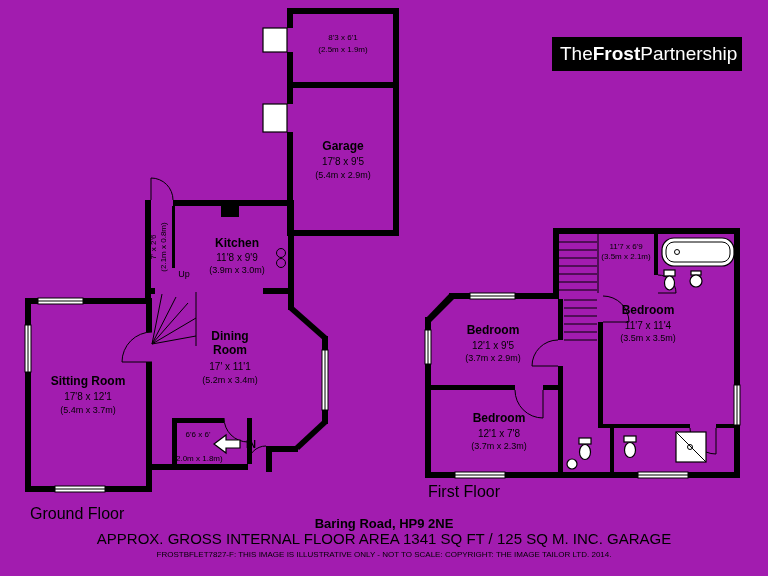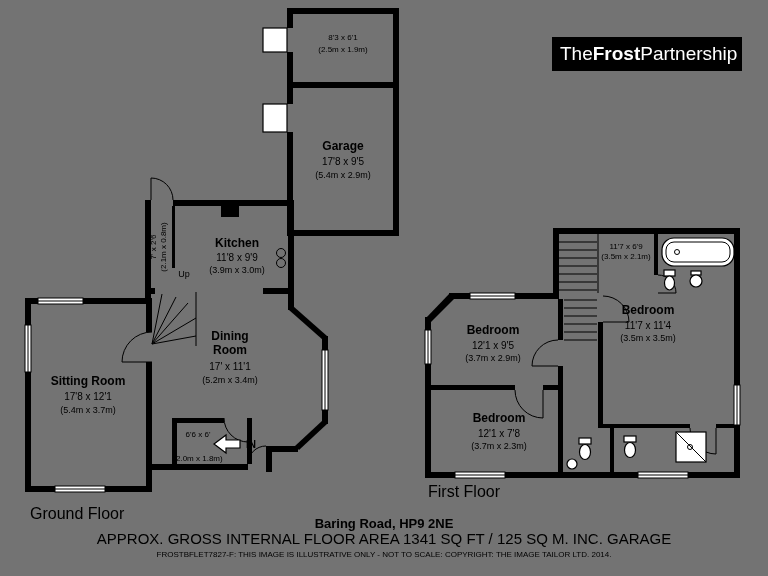--- a/index.html
+++ b/index.html
@@ -1,16 +1,16 @@
 <!DOCTYPE html>
 <html><head>
 <meta charset="utf-8">
 <style>
   html,body { margin:0; padding:0; background:#fff; }
-  .page { position:relative; width:768px; height:576px; background:#737373; overflow:hidden;
+  .page { position:relative; width:768px; height:576px; background:#a21caf; overflow:hidden;
           font-family:"Liberation Sans", sans-serif; }
   svg { position:absolute; left:0; top:0; }
   text { font-family:"Liberation Sans", sans-serif; fill:#000; text-anchor:middle; }
   .room-name  { font-size:12px; font-weight:bold; }
   .dims       { font-size:10px; }
   .metric     { font-size:9px; }
   .tiny       { font-size:8px; }
   .up-label   { font-size:9px; }
   .in-label   { font-size:10px; font-weight:bold; }
   .floor-title{ font-size:16px; text-anchor:start; }

